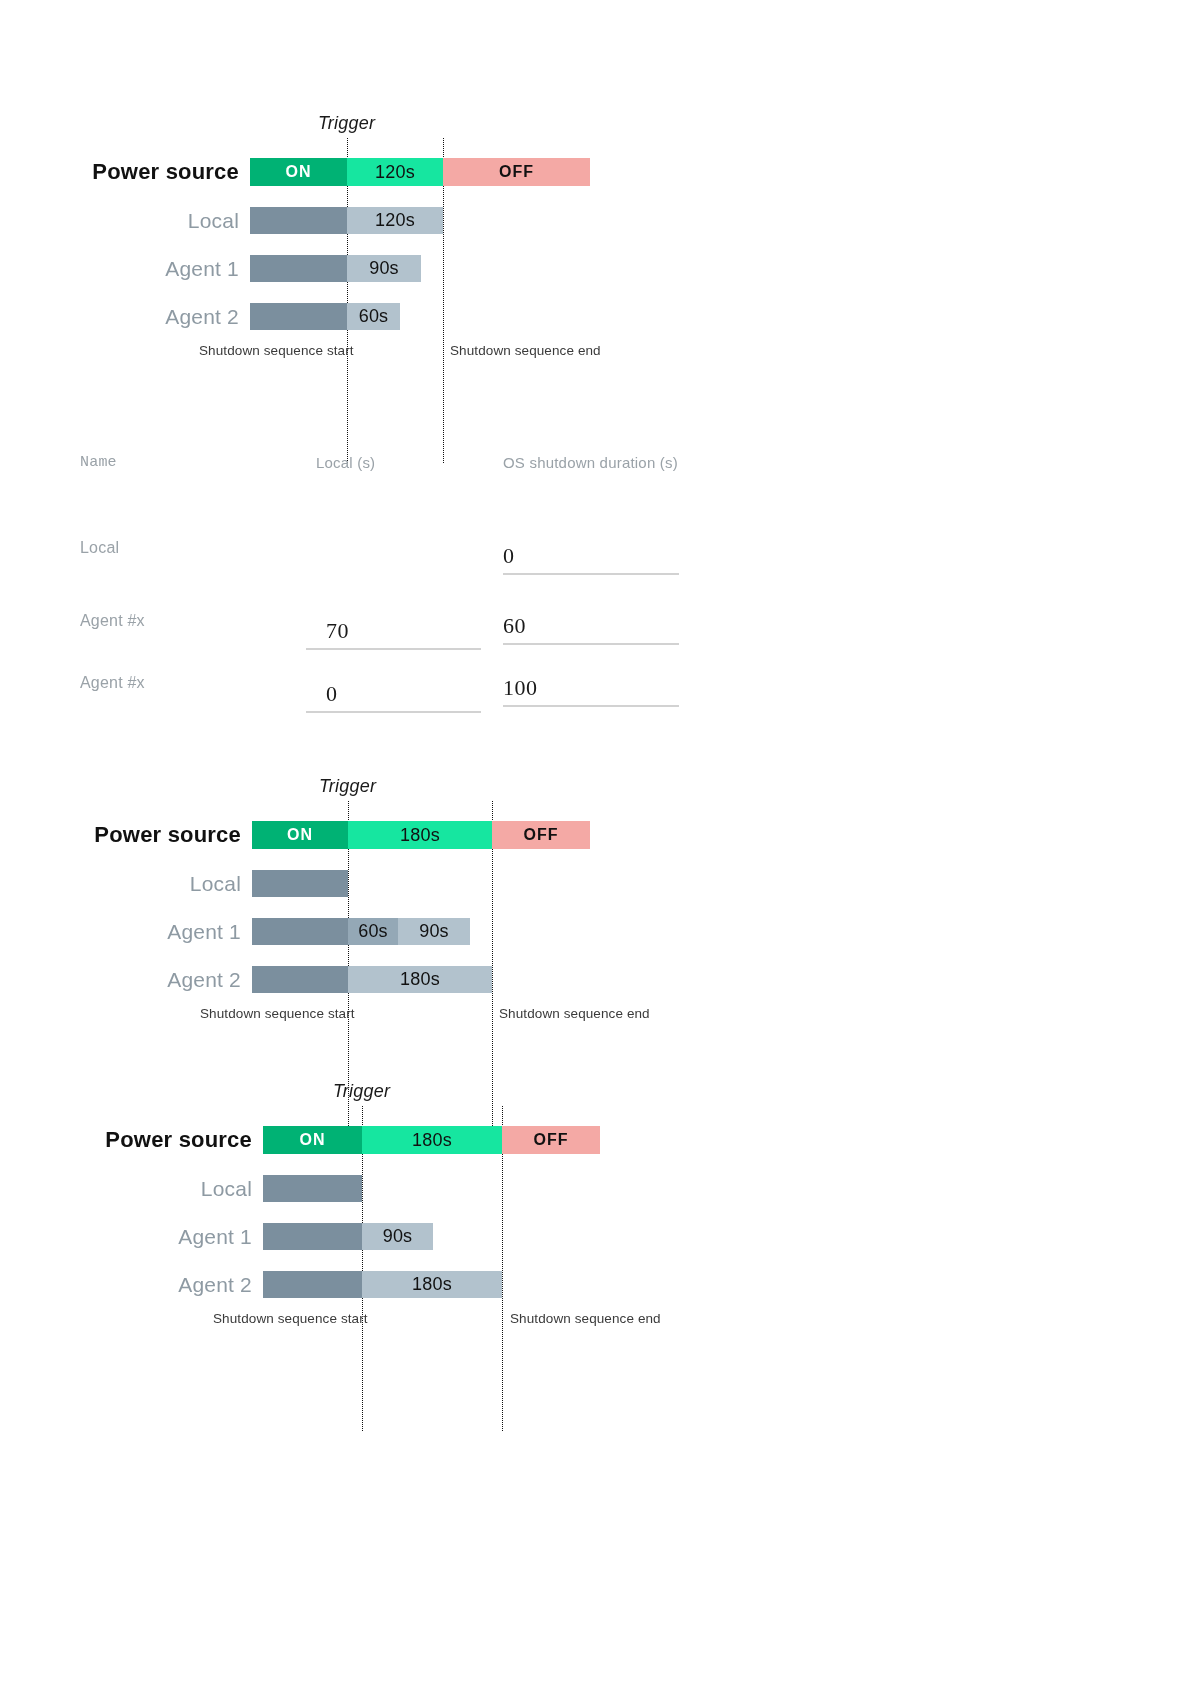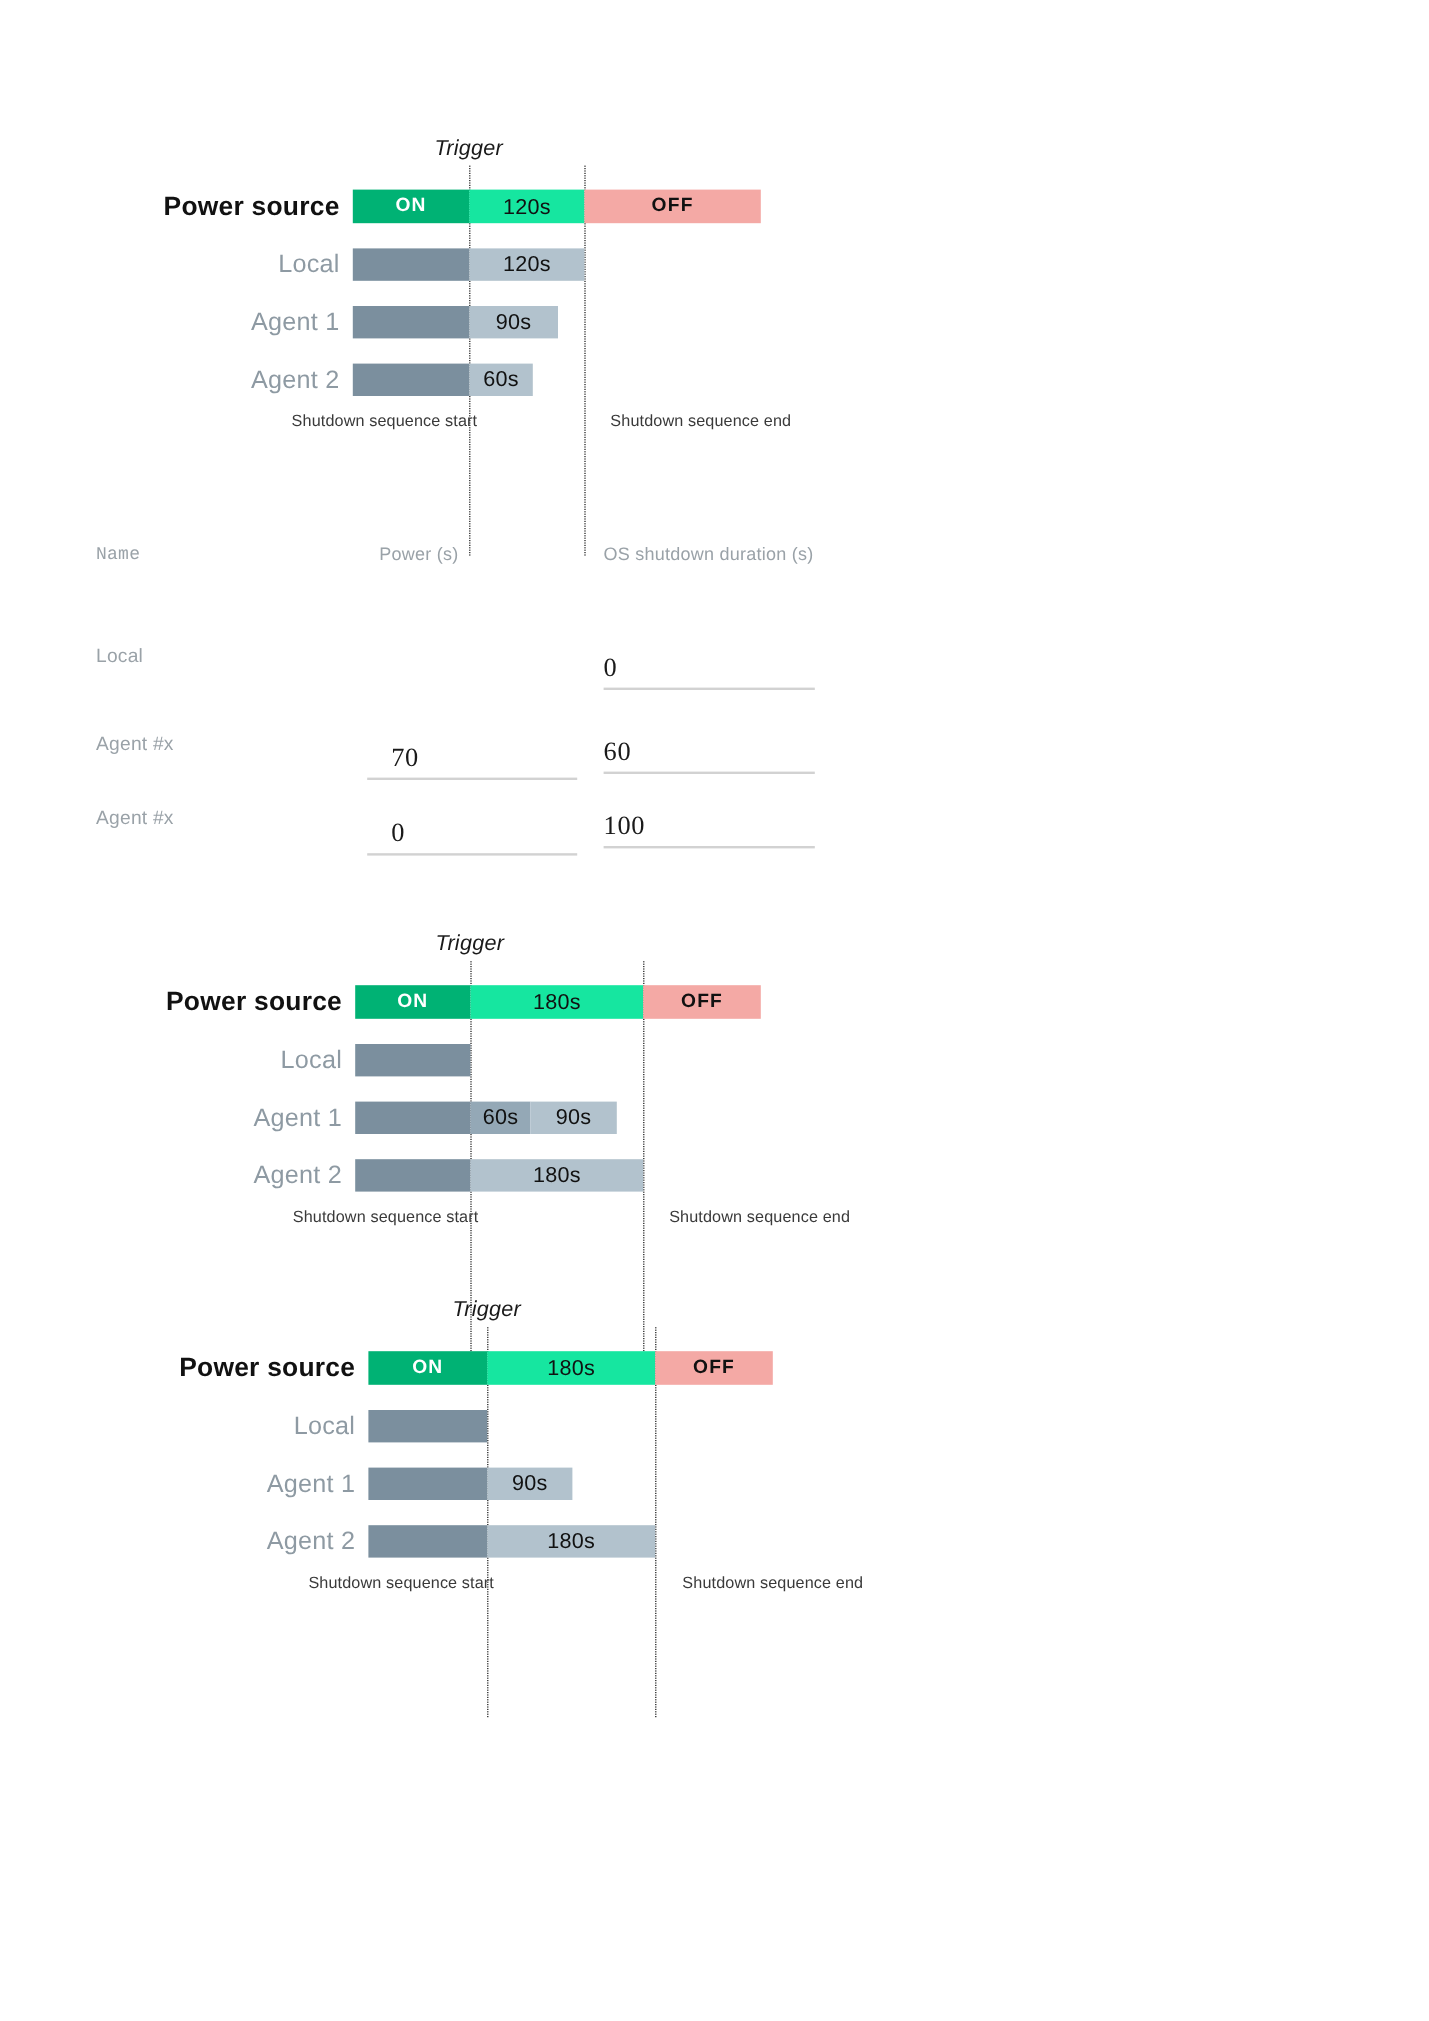--- a/index.html
+++ b/index.html
@@ -6,21 +6,21 @@
   html,body{margin:0;padding:0;background:#ffffff;}
   body{
     width:1191px;height:1684px;position:relative;
     font-family:"Liberation Sans", sans-serif;
     -webkit-font-smoothing:antialiased;
     color:#262626;
   }
   .sheet{position:absolute;inset:0;}
 
   
-  .chart{position:absolute;margin-left:44px;}
+  .chart{position:absolute;}
 
   .trigger-label{
     position:absolute;
     font-style:italic;
     font-size:18px;
     color:#1a1a1a;
     white-space:nowrap;
     letter-spacing:.2px;
   }
 
@@ -61,21 +61,21 @@
   .seg.light{background:#b2c2cd;color:#111111;}
 
   .foot{
     position:absolute;
     font-size:13.5px;
     color:#3a3a3a;
     white-space:nowrap;
     letter-spacing:.1px;
   }
   .foot.start{text-align:right;}
-  .foot.end{text-align:center;}
+  .foot.end{text-align:left;}
 
   
   .form{position:absolute;}
   .form-head{
     position:absolute;
     font-size:15px;
     color:#9aa2a8;
     white-space:nowrap;
     letter-spacing:.2px;
   }
@@ -138,21 +138,21 @@
       <div class="seg light" style="left:347px;width:53px;">60s</div>
     </div>
 
     <div class="foot start" style="left:199px;top:233px;width:144px;">Shutdown sequence start</div>
     <div class="foot end" style="left:450px;top:233px;width:180px;">Shutdown sequence end</div>
   </div>
 
   <div class="form" style="left:0px;top:440px;width:760px;height:290px;">
 
     <div class="form-head" style="left:80px;top:14px;font-family:Liberation Mono, monospace;">Name</div>
-    <div class="form-head" style="left:316px;top:14px;">Power (s)</div>
+    <div class="form-head" style="left:316px;top:14px;">Local (s)</div>
     <div class="form-head" style="left:503px;top:14px;">OS shutdown duration (s)</div>
 
     <div>
       <div class="form-rowname" style="left:80px;top:99px;">Local</div>
       <div class="field empty" style="left:306px;top:160px;width:175px;height:0px;"></div>
       <div class="field" style="left:503px;top:100px;width:176px;height:35px;">
         <span class="val">0</span>
       </div>
     </div>
 

